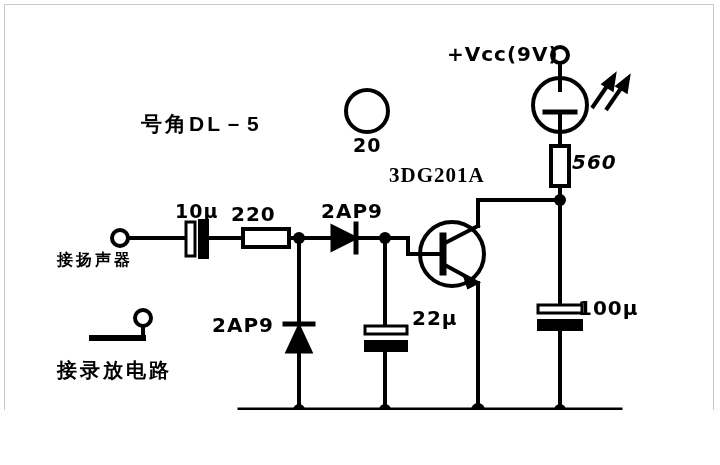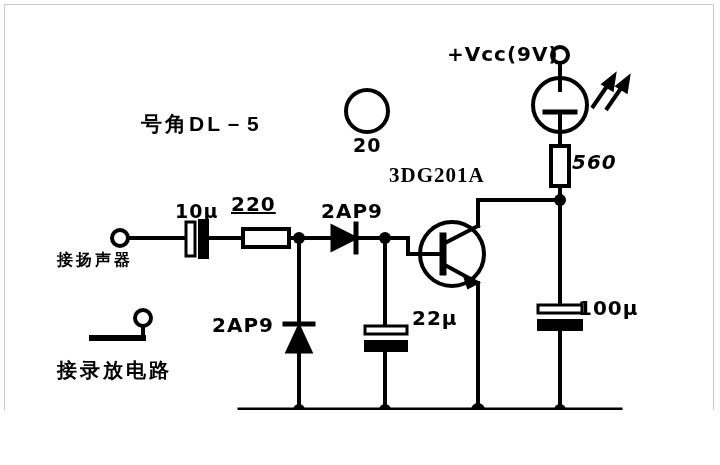--- a/index.html
+++ b/index.html
@@ -48,21 +48,21 @@
     font-family: Liberation Sans, sans-serif;
     letter-spacing: 3px;
   }
   .t-vcc   { left: 447px; top: 44px;  font-size: 20px; }
   .t-led   { left: 446px; top: 108px; font-size: 20px; }
   .t-560   { left: 572px; top: 152px; font-size: 20px; font-style: italic; }
   .t-tr    { left: 389px; top: 165px; font-size: 21px; font-family: Liberation Serif, serif; }
   .t-horn  { left: 141px; top: 113px; font-size: 21px; }
   .t-fig   { left: 353px; top: 100px; font-size: 19px; margin-top: 36px; }
   .t-10u   { left: 175px; top: 202px; font-size: 19px; }
-  .t-220   { left: 231px; top: 194px; font-size: 20px; text-decoration: underline; }
+  .t-220   { left: 231px; top: 204px; font-size: 20px; }
   .t-2ap9a { left: 321px; top: 201px; font-size: 20px; }
   .t-2ap9b { left: 212px; top: 315px; font-size: 20px; }
   .t-22u   { left: 412px; top: 308px; font-size: 20px; }
   .t-100u  { left: 578px; top: 298px; font-size: 20px; }
   .t-spk   { left: 57px;  top: 252px; font-size: 16px; }
   .t-rec   { left: 57px;  top: 360px; font-size: 20px; }
 </style>
 </head>
 <body>
 

